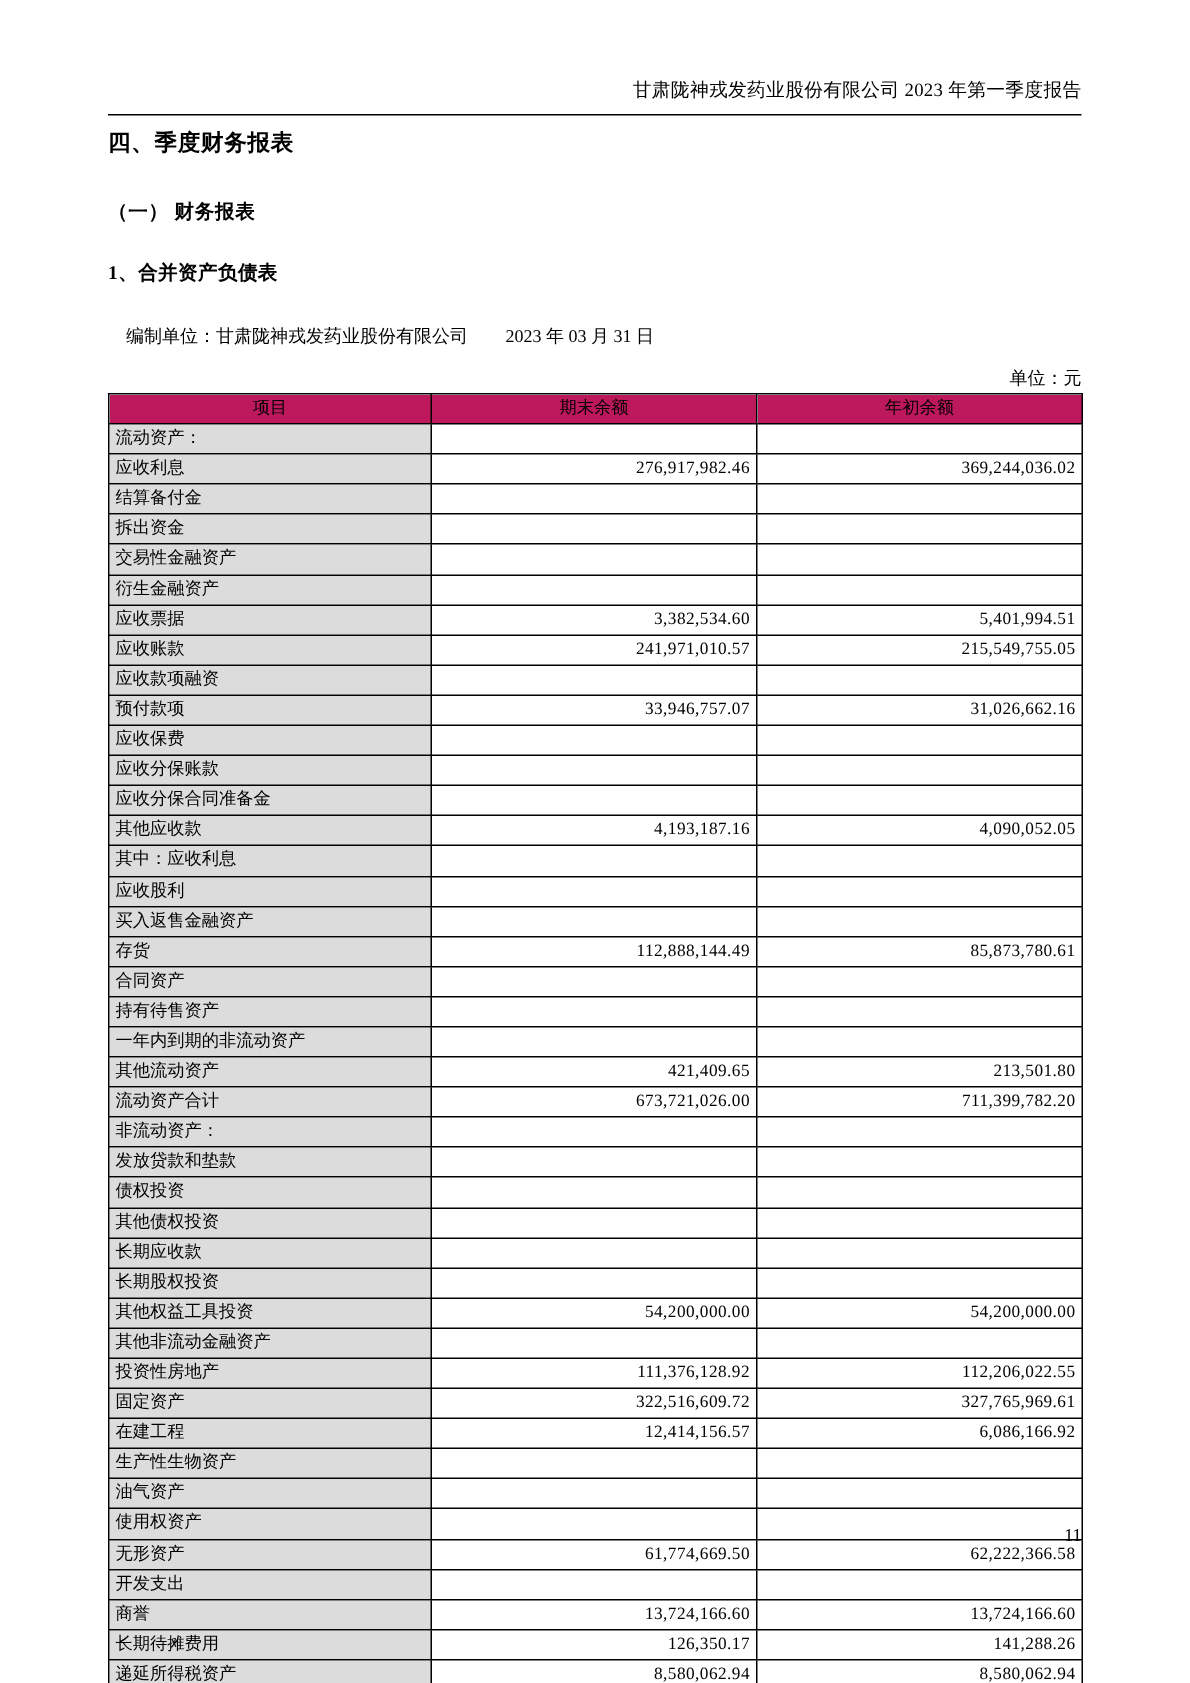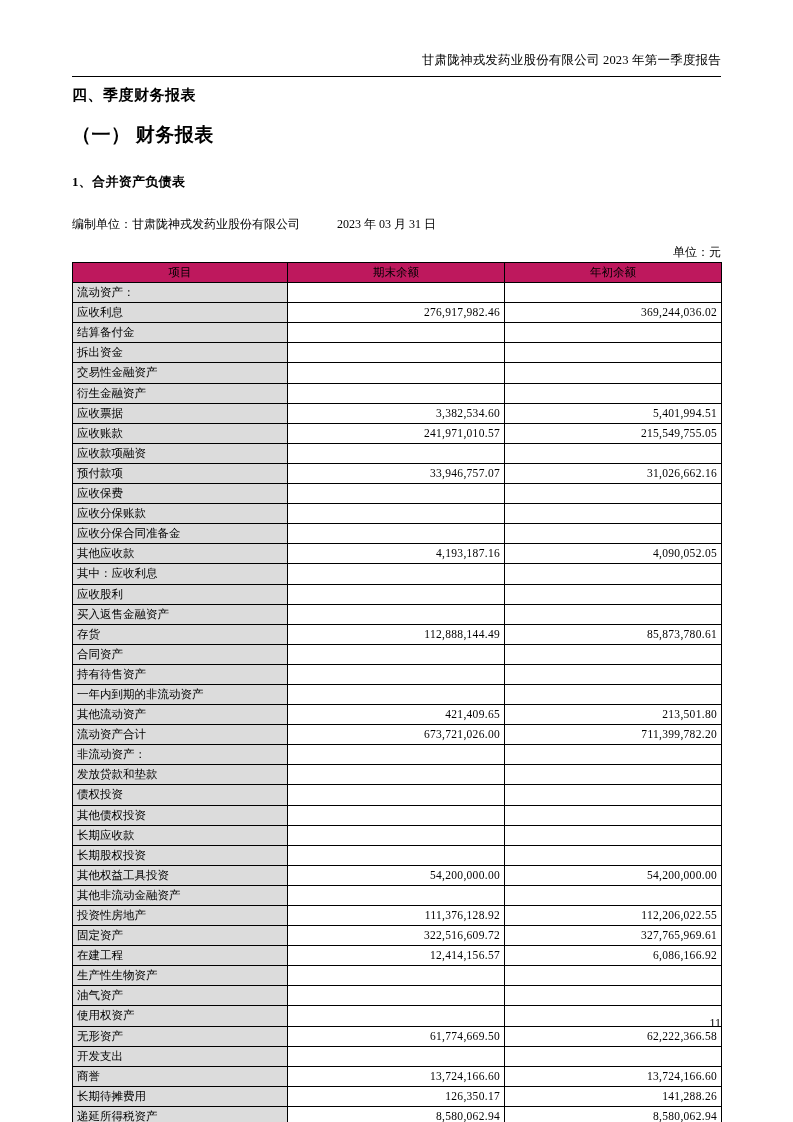--- a/index.html
+++ b/index.html
@@ -40,44 +40,44 @@
   .sec-title {
     position: absolute;
     top: 86px;
     left: 72px;
     font-size: 15px;
     font-weight: bold;
     letter-spacing: 0.5px;
   }
   .sub-title {
     position: absolute;
-    top: 122px;
-    left: 72px;
-    font-size: 19px;
+    top: 132px;
+    left: 72px;
+    font-size: 13px;
     font-weight: bold;
     letter-spacing: 0.5px;
   }
   .sub-title2 {
     position: absolute;
     top: 173px;
     left: 72px;
     font-size: 13px;
     font-weight: bold;
     letter-spacing: 0.3px;
   }
   .meta-row {
     position: absolute;
     top: 216px;
     left: 72px;
     width: 649px;
     font-size: 12px;
   }
   .meta-prep {
     position: absolute;
-    left: 0;
+    left: 12px;
     top: 0;
   }
   .meta-date {
     position: absolute;
     left: 265px;
     top: 0;
   }
   .unit-row {
     position: absolute;
     top: 244px;

